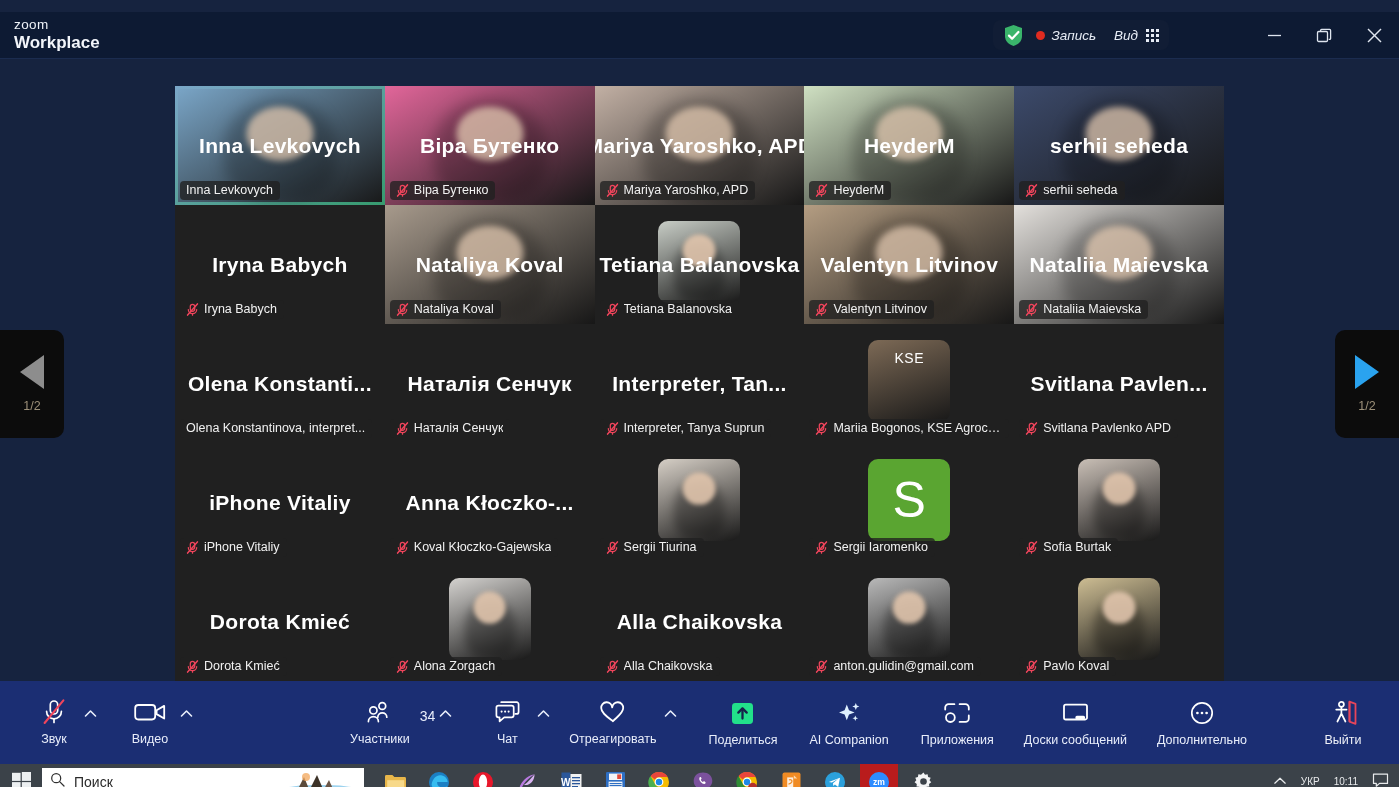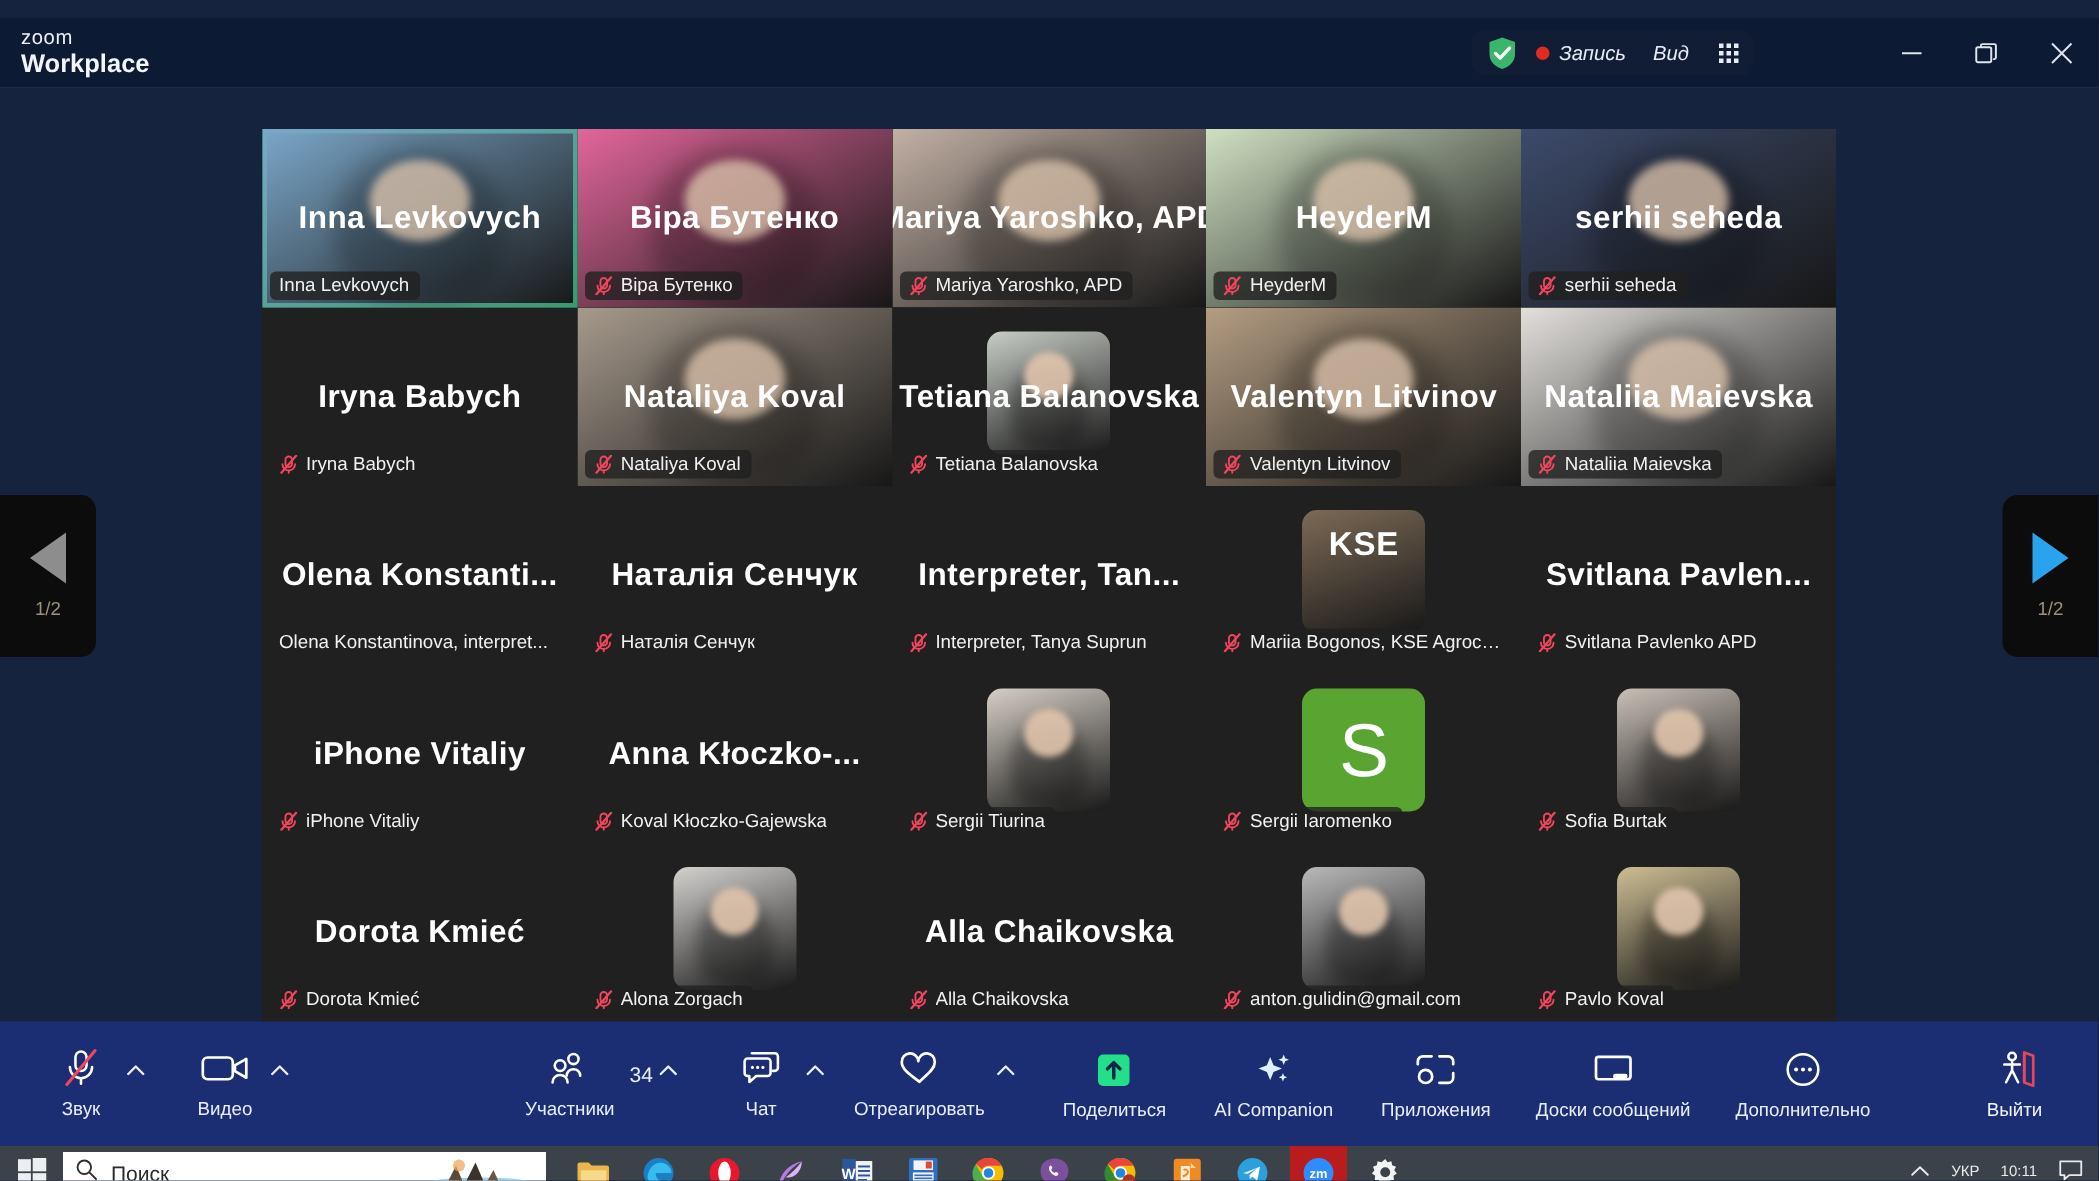--- a/index.html
+++ b/index.html
@@ -24,21 +24,21 @@
   .tb-pill {
     position: absolute; right: 230px; top: 8px; height: 30px;
     display: flex; align-items: center; gap: 0px;
     background: #111d35; border-radius: 8px; padding: 0 10px; font-style: italic;
   }
   .shield { width: 21px; height: 23px; position: relative; margin-right: 12px; }
   .shield svg { display:block; }
   .rec { display: flex; align-items: center; gap: 7px; margin-right: 18px; }
   .rec-dot { width: 9px; height: 9px; border-radius: 50%; background: #e02b20; }
   .rec-label { color: #e7ecf5; font-size: 13.5px; }
-  .view-btn { display: flex; align-items: center; gap: 20px; }
+  .view-btn { display: flex; align-items: center; gap: 8px; }
   .view-label { color: #e7ecf5; font-size: 13.5px; }
   .grid-icon { display: grid; grid-template-columns: repeat(3, 3px); grid-template-rows: repeat(3, 3px); gap: 2px; }
   .grid-icon i { background: #e7ecf5; display:block; width:3px; height:3px; }
 
   .winbtns { position: absolute; right: 0; top: 0; height: 47px; display: flex; }
   .winbtn { width: 50px; height: 47px; display: flex; align-items: center; justify-content: center; }
   .winbtn svg { display:block; }
 
   
   .gallery {
@@ -399,21 +399,21 @@
               <path d="M2.3 6.5a4.2 4.2 0 0 0 8.4 0" fill="none" stroke="#f0455c" stroke-width="1.25" stroke-linecap="round"></path>
               <line x1="6.5" y1="10.7" x2="6.5" y2="12.2" stroke="#f0455c" stroke-width="1.25" stroke-linecap="round"></line>
               <line x1="1.6" y1="12.1" x2="11.4" y2="0.9" stroke="#f0455c" stroke-width="1.5" stroke-linecap="round"></line>
             </svg>
           </span>
           <span class="nm">Interpreter, Tanya Suprun</span>
         </div>
       </div>
       <div class="tile">
         <div class="avatar" style="background:linear-gradient(160deg,#7d6a56 0%, rgba(0,0,0,.25) 100%)">
-          <div class="avatar-initial" style="font-size:22px;font-weight:700;letter-spacing:.5px;align-items:flex-start;padding-top:10px">KSE</div>
+          <div class="avatar-initial" style="font-size:14px;font-weight:400;letter-spacing:.5px;align-items:flex-start;padding-top:10px">KSE</div>
         </div>
         <div class="namechip">
           <span class="muteicon">
             <svg width="13" height="13" viewBox="0 0 13 13">
               <rect x="4.3" y="1.3" width="4.4" height="7" rx="2.2" fill="none" stroke="#f0455c" stroke-width="1.25"></rect>
               <path d="M2.3 6.5a4.2 4.2 0 0 0 8.4 0" fill="none" stroke="#f0455c" stroke-width="1.25" stroke-linecap="round"></path>
               <line x1="6.5" y1="10.7" x2="6.5" y2="12.2" stroke="#f0455c" stroke-width="1.25" stroke-linecap="round"></line>
               <line x1="1.6" y1="12.1" x2="11.4" y2="0.9" stroke="#f0455c" stroke-width="1.5" stroke-linecap="round"></line>
             </svg>
           </span>

